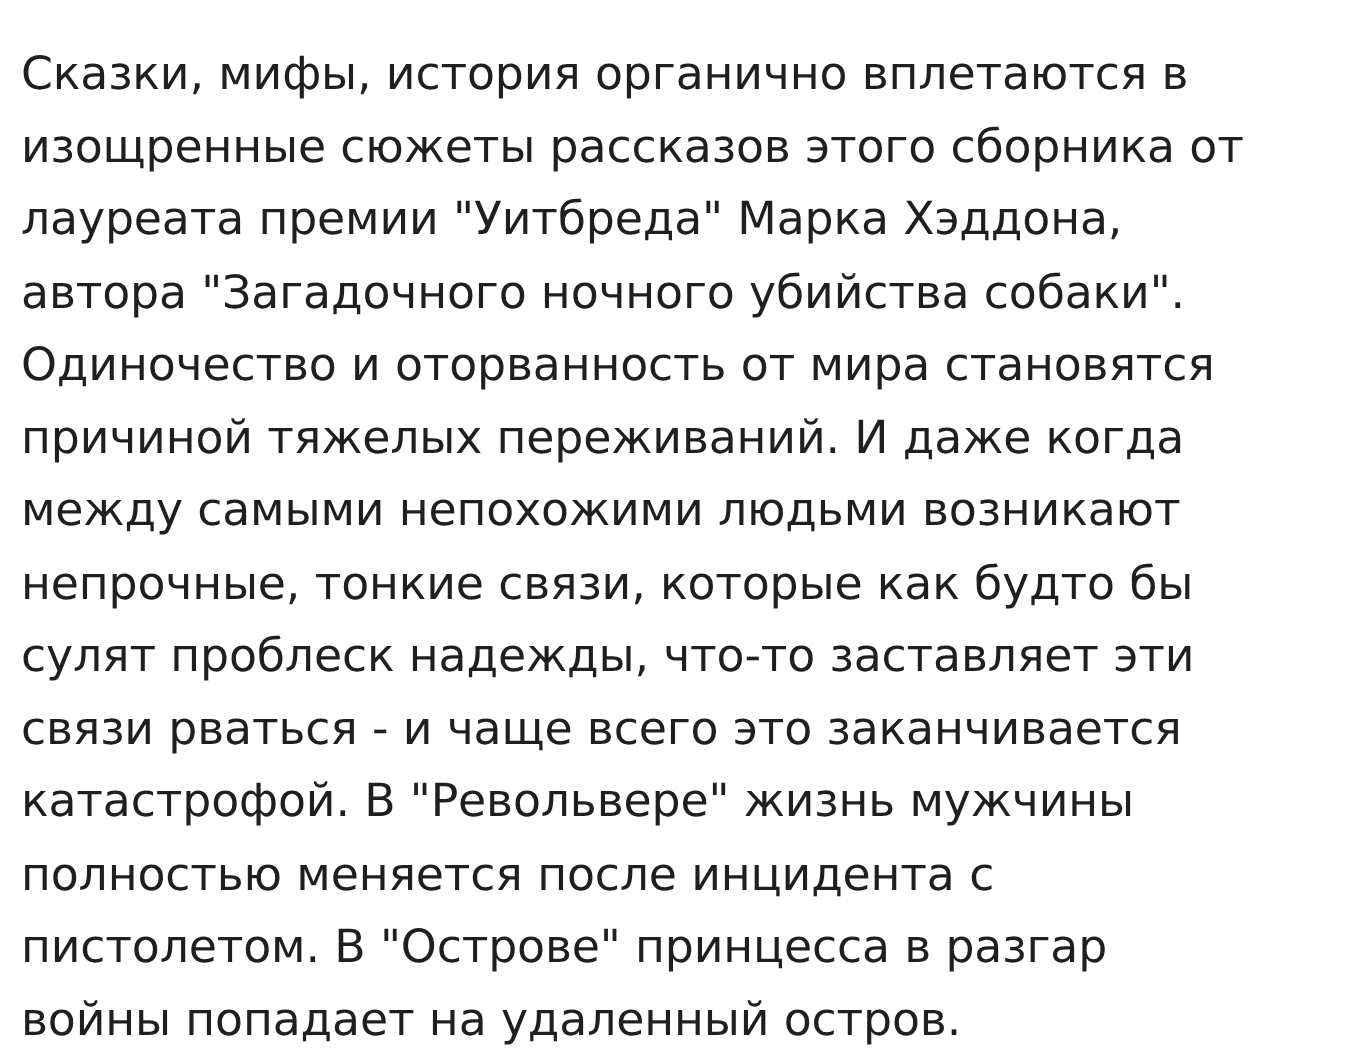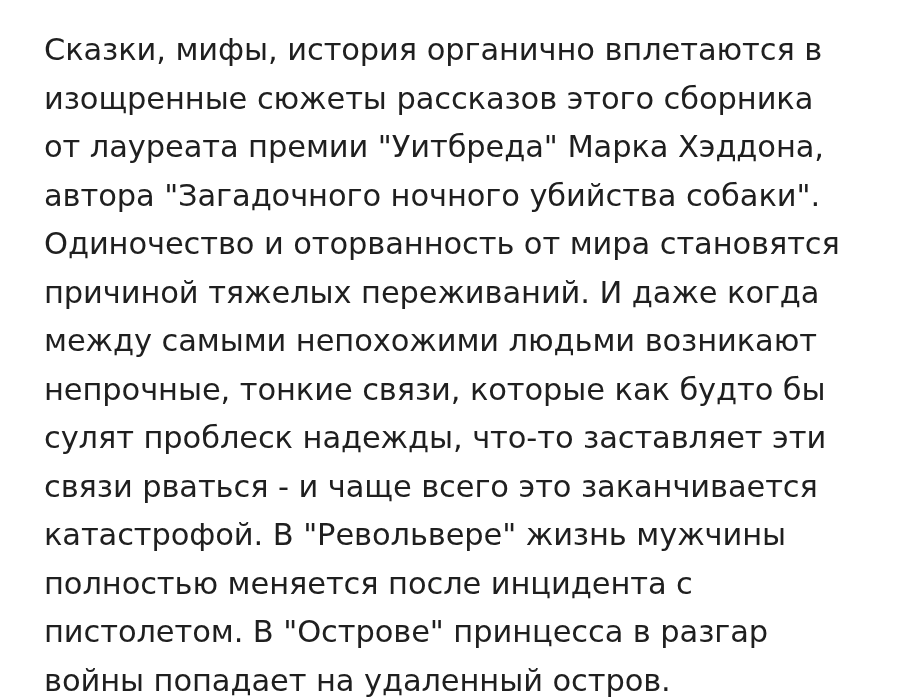--- a/index.html
+++ b/index.html
@@ -13,21 +13,21 @@
     height: 699px;
     overflow: hidden;
     font-family: "DejaVu Sans", sans-serif;
     color: #202020;
   }
   .page {
     box-sizing: border-box;
     width: 903px;
     height: 699px;
     background: #ffffff;
-    padding: 26px 60px 0 44px;
+    padding: 26px 60px 0 14px;
   }
   .description {
     font-size: 30.5px;
     line-height: 48.5px;
     letter-spacing: -0.1px;
     color: #1f1f1f;
     font-weight: 400;
     white-space: pre-wrap;
     word-break: normal;
   }

